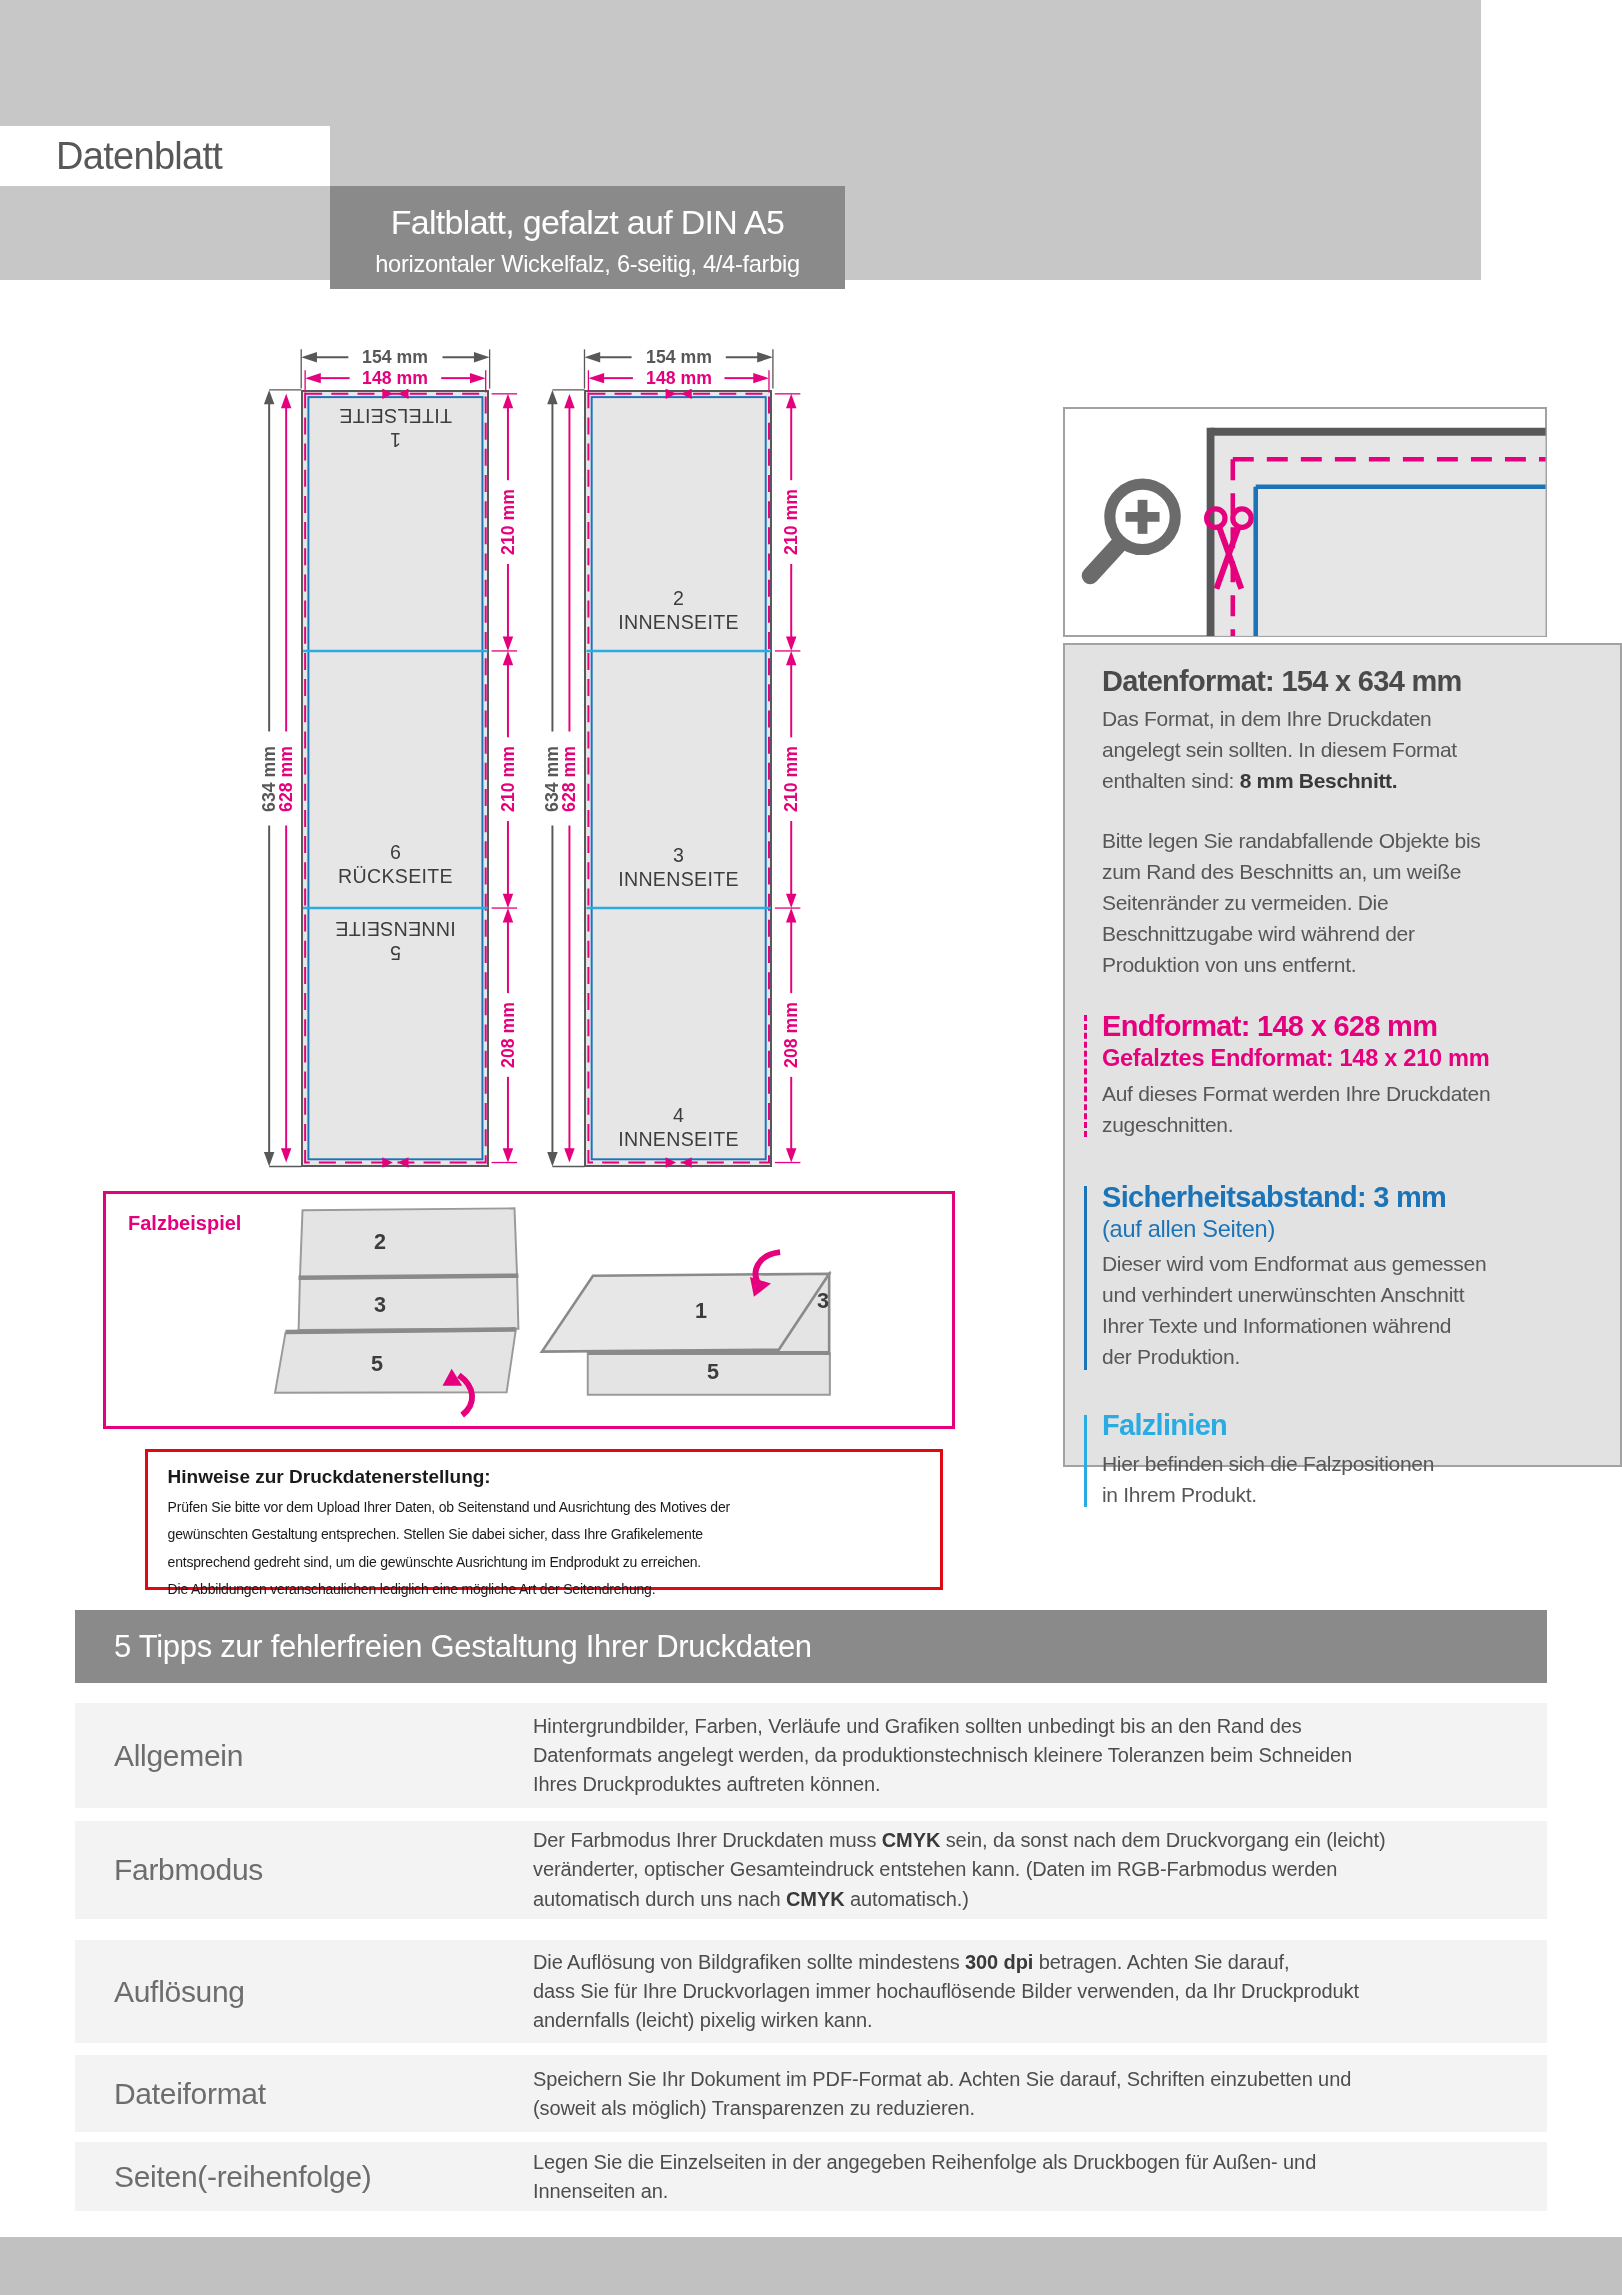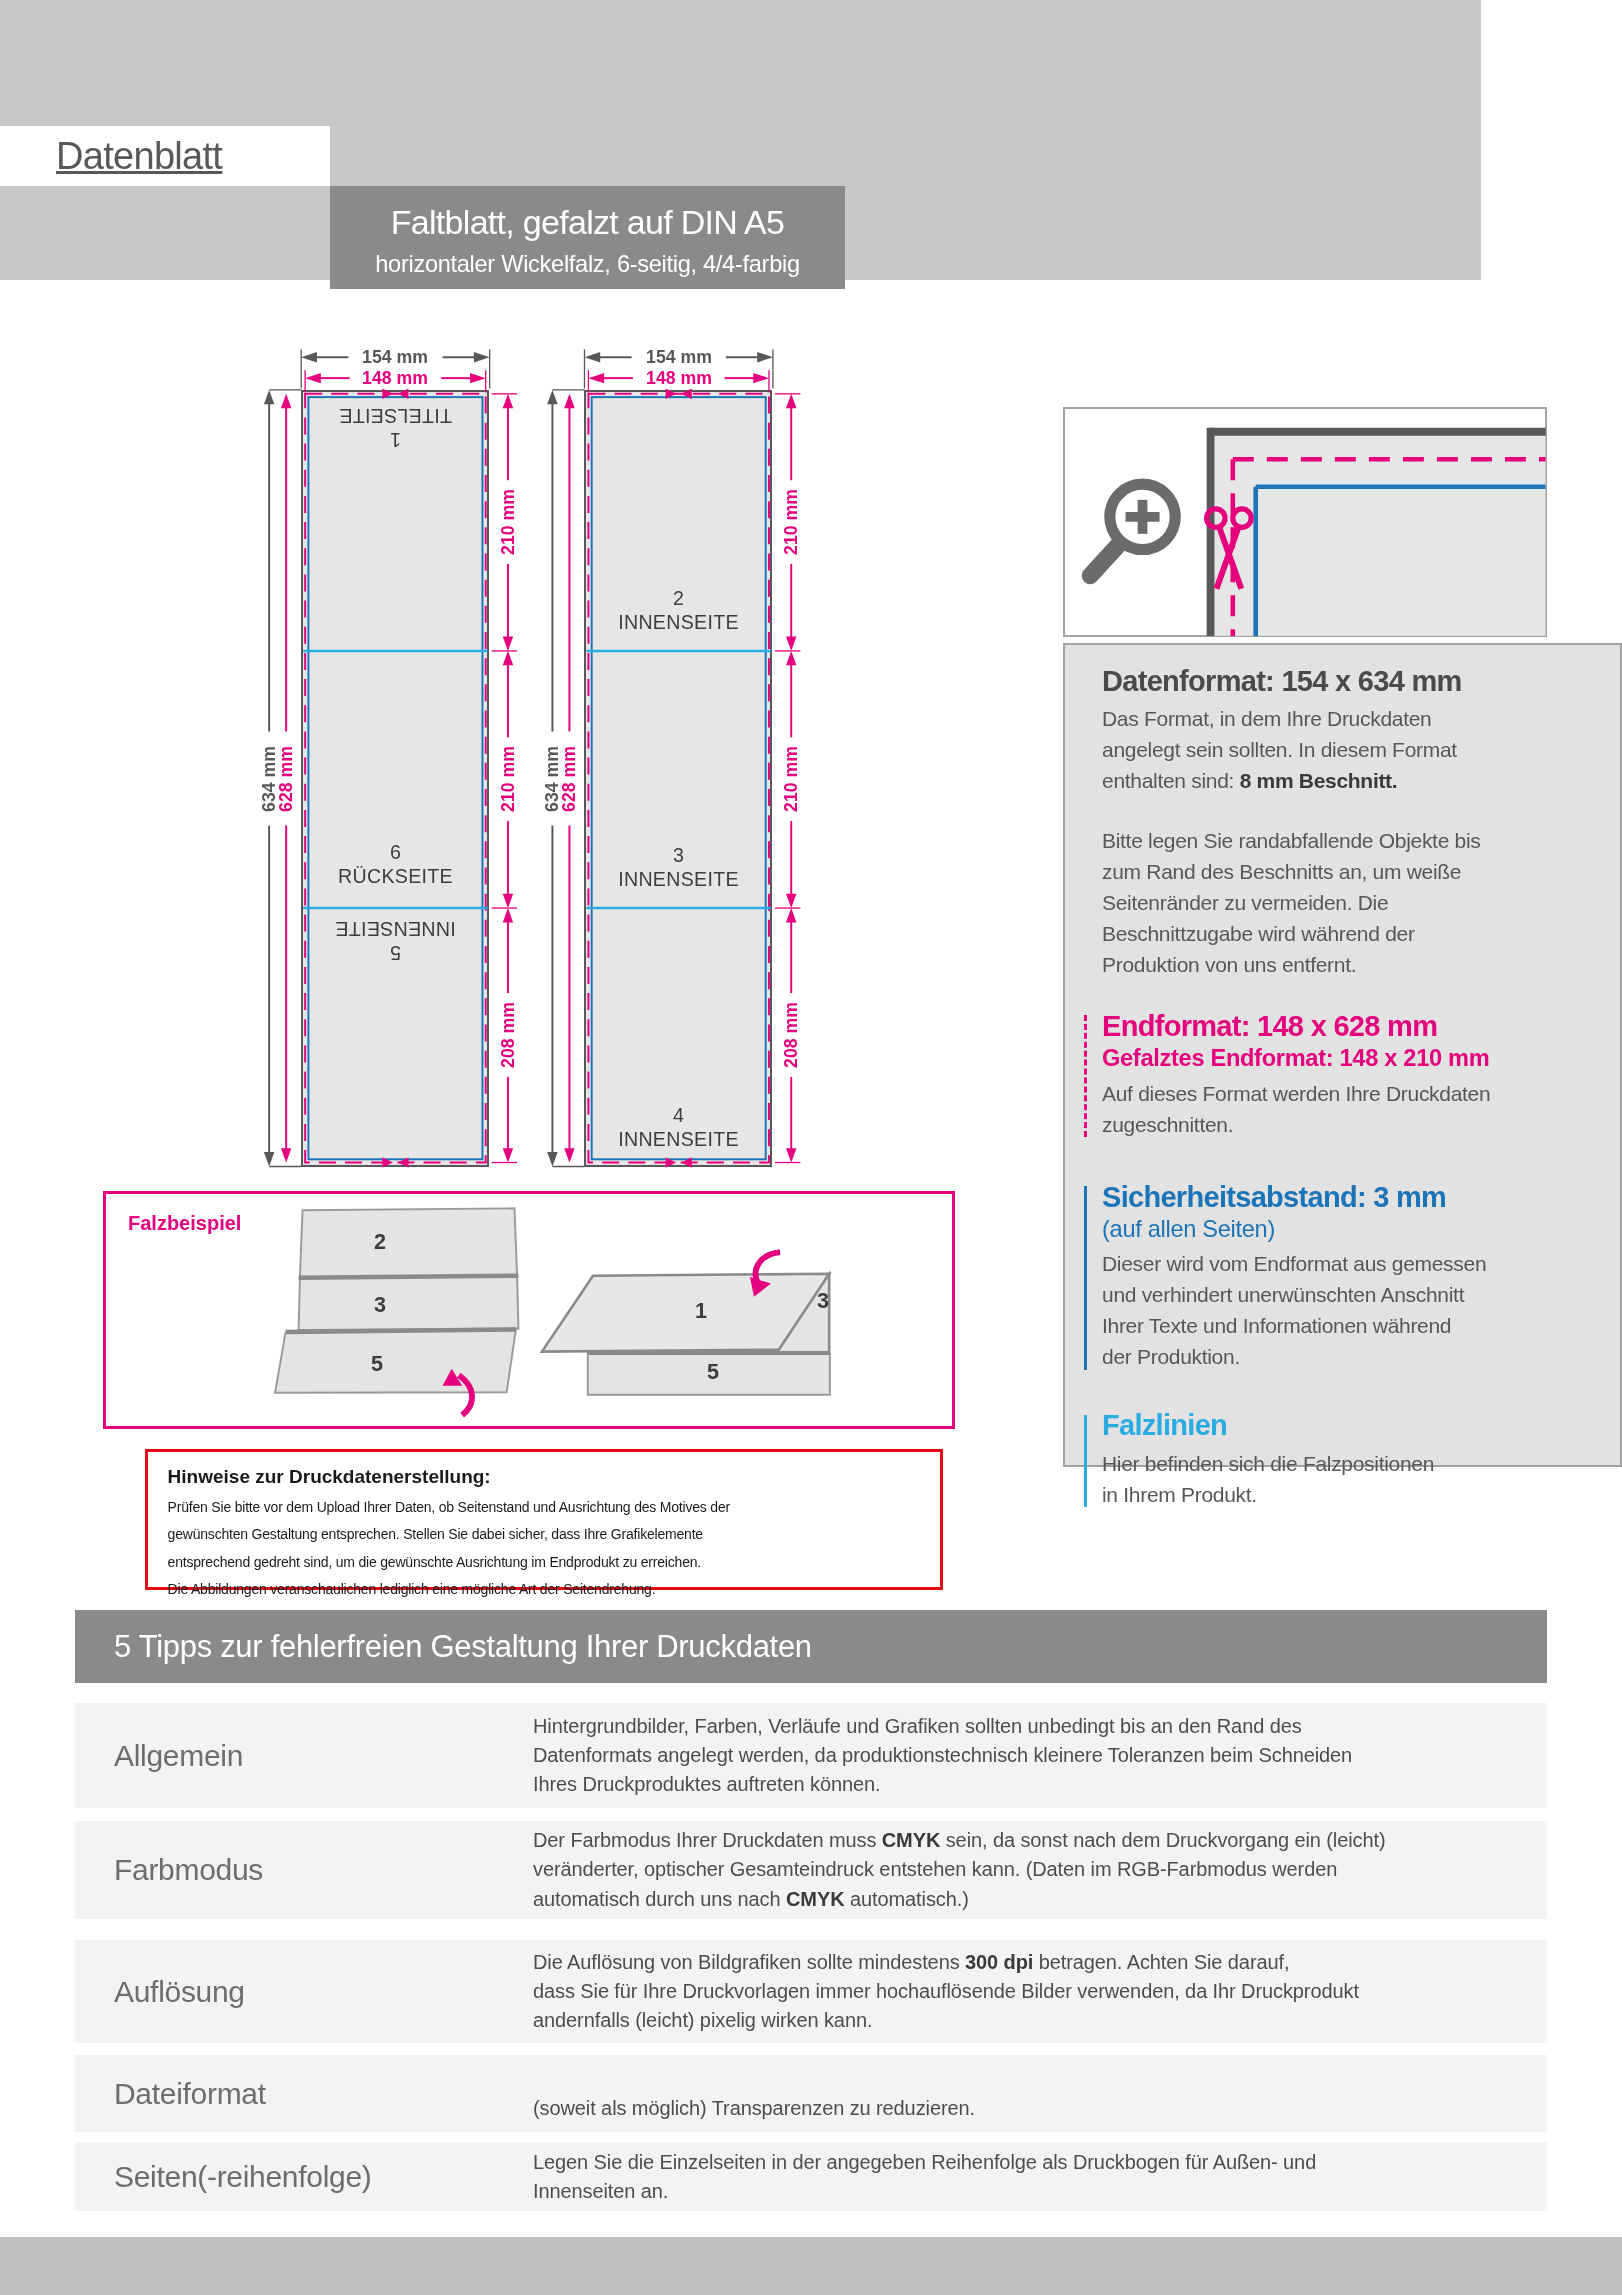--- a/index.html
+++ b/index.html
@@ -3,21 +3,21 @@
 <meta charset="utf-8">
 <style>
   html,body{margin:0;padding:0;}
   body{width:1623px;height:2295px;position:relative;background:#ffffff;
        font-family:"Liberation Sans", sans-serif;overflow:hidden;}
   .abs{position:absolute;}
   
   .hdr-block{left:0;top:0;width:1481px;height:280px;background:#c7c7c7;z-index:1;}
   .datenblatt{left:0;top:126px;width:330px;height:60px;background:#ffffff;z-index:2;
               display:flex;align-items:center;padding-left:56px;box-sizing:border-box;
-              font-size:38px;color:#58585a;letter-spacing:-0.7px;text-decoration:underline;}
+              font-size:38px;color:#58585a;letter-spacing:-0.7px;}
   .banner{left:330px;top:186px;width:515px;height:103px;background:#8a8a8a;z-index:2;
           color:#fff;text-align:center;box-sizing:border-box;padding-top:17px;}
   .banner .t1{font-size:34px;letter-spacing:-0.7px;}
   .banner .t2{font-size:23.6px;margin-top:9.2px;letter-spacing:-0.3px;}
   
   .panel{position:absolute;top:390px;width:188px;height:777px;background:#e6e6e6;
          border:2px solid #58585a;box-sizing:border-box;z-index:2;}
   .sec{position:absolute;width:181px;text-align:center;font-size:19.6px;line-height:24px;
        color:#3d3d3d;z-index:6;letter-spacing:0.3px;}
   .rot{transform:rotate(180deg);}
@@ -176,21 +176,21 @@
 <div class="trow" style="top:1821px;height:98px;">
   <div class="lab">Farbmodus</div>
   <div class="bod"><span>Der Farbmodus Ihrer Druckdaten muss </span><span class="b">CMYK</span><span> sein, da sonst nach dem Druckvorgang ein (leicht)</span><br><span>veränderter, optischer Gesamteindruck entstehen kann. (Daten im RGB-Farbmodus werden</span><br><span>automatisch durch uns nach </span><span class="b">CMYK</span><span> automatisch.)</span></div>
 </div>
 <div class="trow" style="top:1940px;height:103px;">
   <div class="lab">Auflösung</div>
   <div class="bod"><span>Die Auflösung von Bildgrafiken sollte mindestens </span><span class="b">300 dpi</span><span> betragen. Achten Sie darauf,</span><br><span>dass Sie für Ihre Druckvorlagen immer hochauflösende Bilder verwenden, da Ihr Druckprodukt</span><br><span>andernfalls (leicht) pixelig wirken kann.</span></div>
 </div>
 <div class="trow" style="top:2055px;height:77px;">
   <div class="lab">Dateiformat</div>
-  <div class="bod"><br><span>(soweit als möglich) Transparenzen zu reduzieren.</span></div>
+  <div class="bod"><span>Speichern Sie Ihr Dokument im PDF-Format ab. Achten Sie darauf, Schriften einzubetten und</span><br><span>(soweit als möglich) Transparenzen zu reduzieren.</span></div>
 </div>
 <div class="trow" style="top:2142px;height:69px;">
   <div class="lab">Seiten(-reihenfolge)</div>
   <div class="bod"><span>Legen Sie die Einzelseiten in der angegeben Reihenfolge als Druckbogen für Außen- und</span><br><span>Innenseiten an.</span></div>
 </div>
 
 <div class="abs footer"></div>
 
 <svg class="abs overlay" width="1623" height="2295" viewBox="0 0 2480 3508">
 

